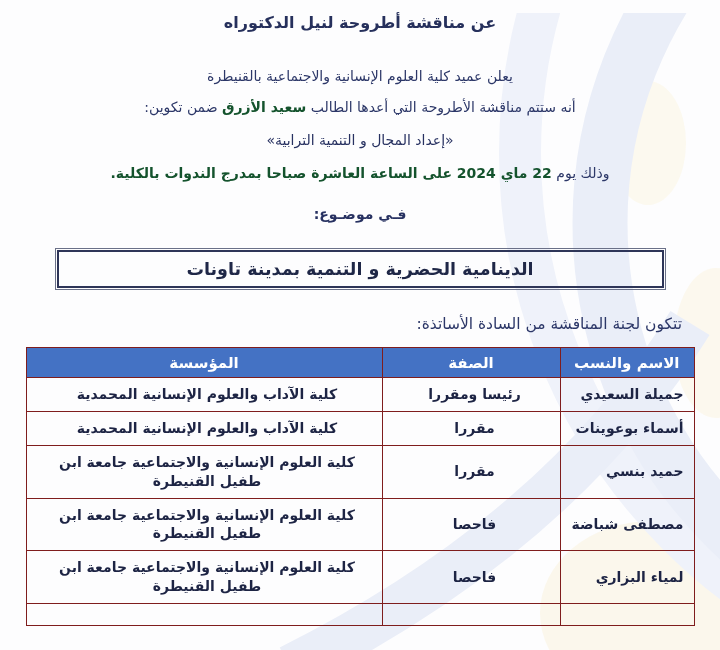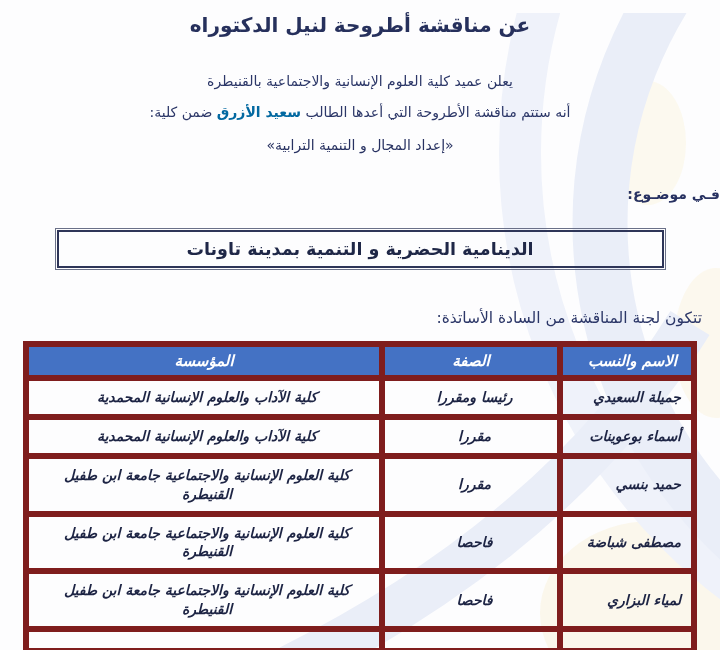--- a/index.html
+++ b/index.html
@@ -16,70 +16,69 @@
   }
   .watermark {
     position: absolute; inset: 0;
     pointer-events: none;
   }
   .content { position: relative; z-index: 1; }
 
   .doc-title {
     margin-top: 13px;
     text-align: center;
-    font-size: 20px;
+    font-size: 16px;
     font-weight: bold;
     color: #26305c;
   }
   .line {
     text-align: center;
     font-size: 14px;
     color: #2c3768;
   }
   .l1 { margin-top: 36px; }
   .l2 { margin-top: 15px; }
   .l3 { margin-top: 17px; font-weight: normal; color: #273161; }
   .l4 { margin-top: 17px; }
-  .l5 { margin-top: 33px; font-weight: bold; color: #273161; text-align: right; }
-  .bold-seg { font-weight: bold; color: #0369a1; }
+  .l5 { margin-top: 25px; font-weight: bold; color: #273161; }
+  .bold-seg { font-weight: bold; color: #14532d; }
 
   .thesis-box {
     margin: 28px auto 0;
     width: 607px;
     min-height: 38px;
     border: 2px solid #2e3558;
     outline: 1px solid #6a7088;
     outline-offset: 1px;
     display: flex; align-items: center; justify-content: center;
     text-align: center;
     font-size: 17.5px;
     font-weight: bold;
     color: #1f2747;
     background: transparent;
   }
 
   .committee-intro {
-    margin-top: 41px;
+    margin-top: 27px;
     text-align: right;
     padding-left: 30px; 
-    padding-right: 18px;
+    padding-right: 38px;
     font-size: 15.5px;
     color: #2c3768;
   }
 
   table.committee {
     margin: 14px auto 0;
     width: 668px;
     border-collapse: collapse;
     table-layout: fixed;
     background: transparent;
   }
   .committee th, .committee td {
-    border: 6px solid #7f1d1d;
-    font-style: italic;
+    border: 1px solid #7f1d1d;
   }
   .committee thead th {
     background: #4472C4;
     color: #ffffff;
     font-size: 15px;
     font-weight: bold;
     padding: 5px 6px;
     height: 30px;
   }
   .th-name { text-align: right; padding-right: 14px !important; }
@@ -111,24 +110,25 @@
     <circle cx="1060" cy="140" r="540" fill="none" stroke="#EFF2FA" stroke-width="42"></circle>
     <circle cx="1030" cy="210" r="430" fill="none" stroke="#EAEEF8" stroke-width="55"></circle>
     <path d="M 690 310 Q 560 520 290 655" fill="none" stroke="#EAEEF8" stroke-width="46"></path>
   </svg>
 
   <div class="content">
     <h1 class="doc-title">عن مناقشة أطروحة لنيل الدكتوراه</h1>
 
     <p class="line l1">يعلن عميد كلية العلوم الإنسانية والاجتماعية  بالقنيطرة</p>
 
-    <p class="line l2"><span>أنه ستتم مناقشة الأطروحة التي أعدها الطالب </span><span class="bold-seg">سعيد الأزرق</span><span> ضمن كلية:</span></p>
+    <p class="line l2"><span>أنه ستتم مناقشة الأطروحة التي أعدها الطالب </span><span class="bold-seg">سعيد الأزرق</span><span> ضمن تكوين:</span></p>
 
     <p class="line l3">«إعداد المجال و التنمية الترابية»</p>
 
+    <p class="line l4"><span>وذلك يوم </span><span class="bold-seg">22 ماي 2024 على الساعة العاشرة صباحا بمدرج  الندوات بالكلية.</span></p>
 
     <p class="line l5">فـي موضـوع:</p>
 
     <div class="thesis-box">
       <span>الدينامية الحضرية و التنمية بمدينة تاونات</span>
     </div>
 
     <p class="committee-intro">تتكون لجنة المناقشة من السادة الأساتذة:</p>
 
     <table class="committee">

